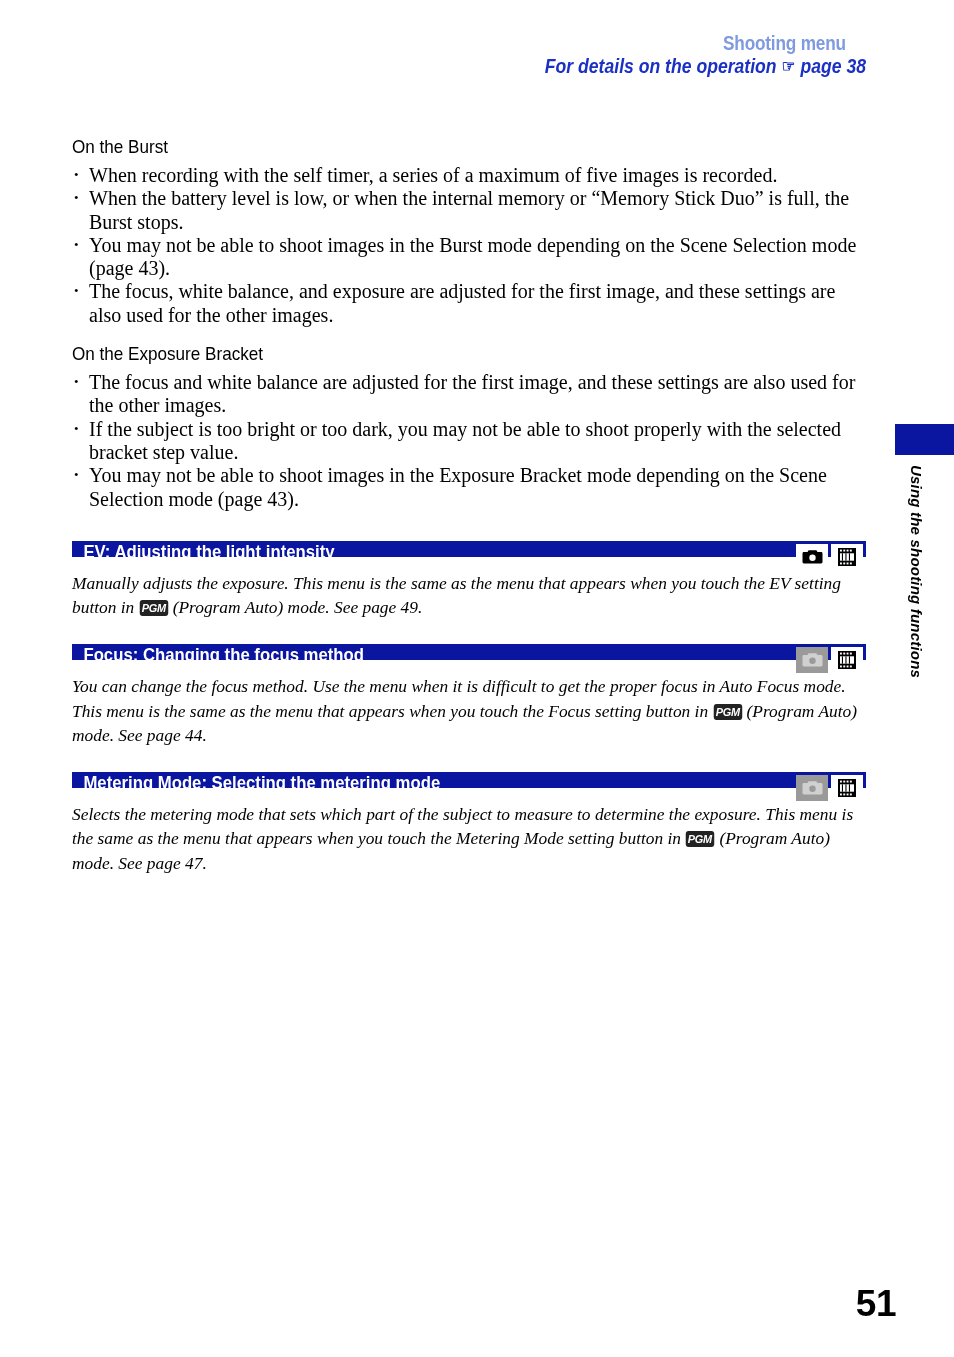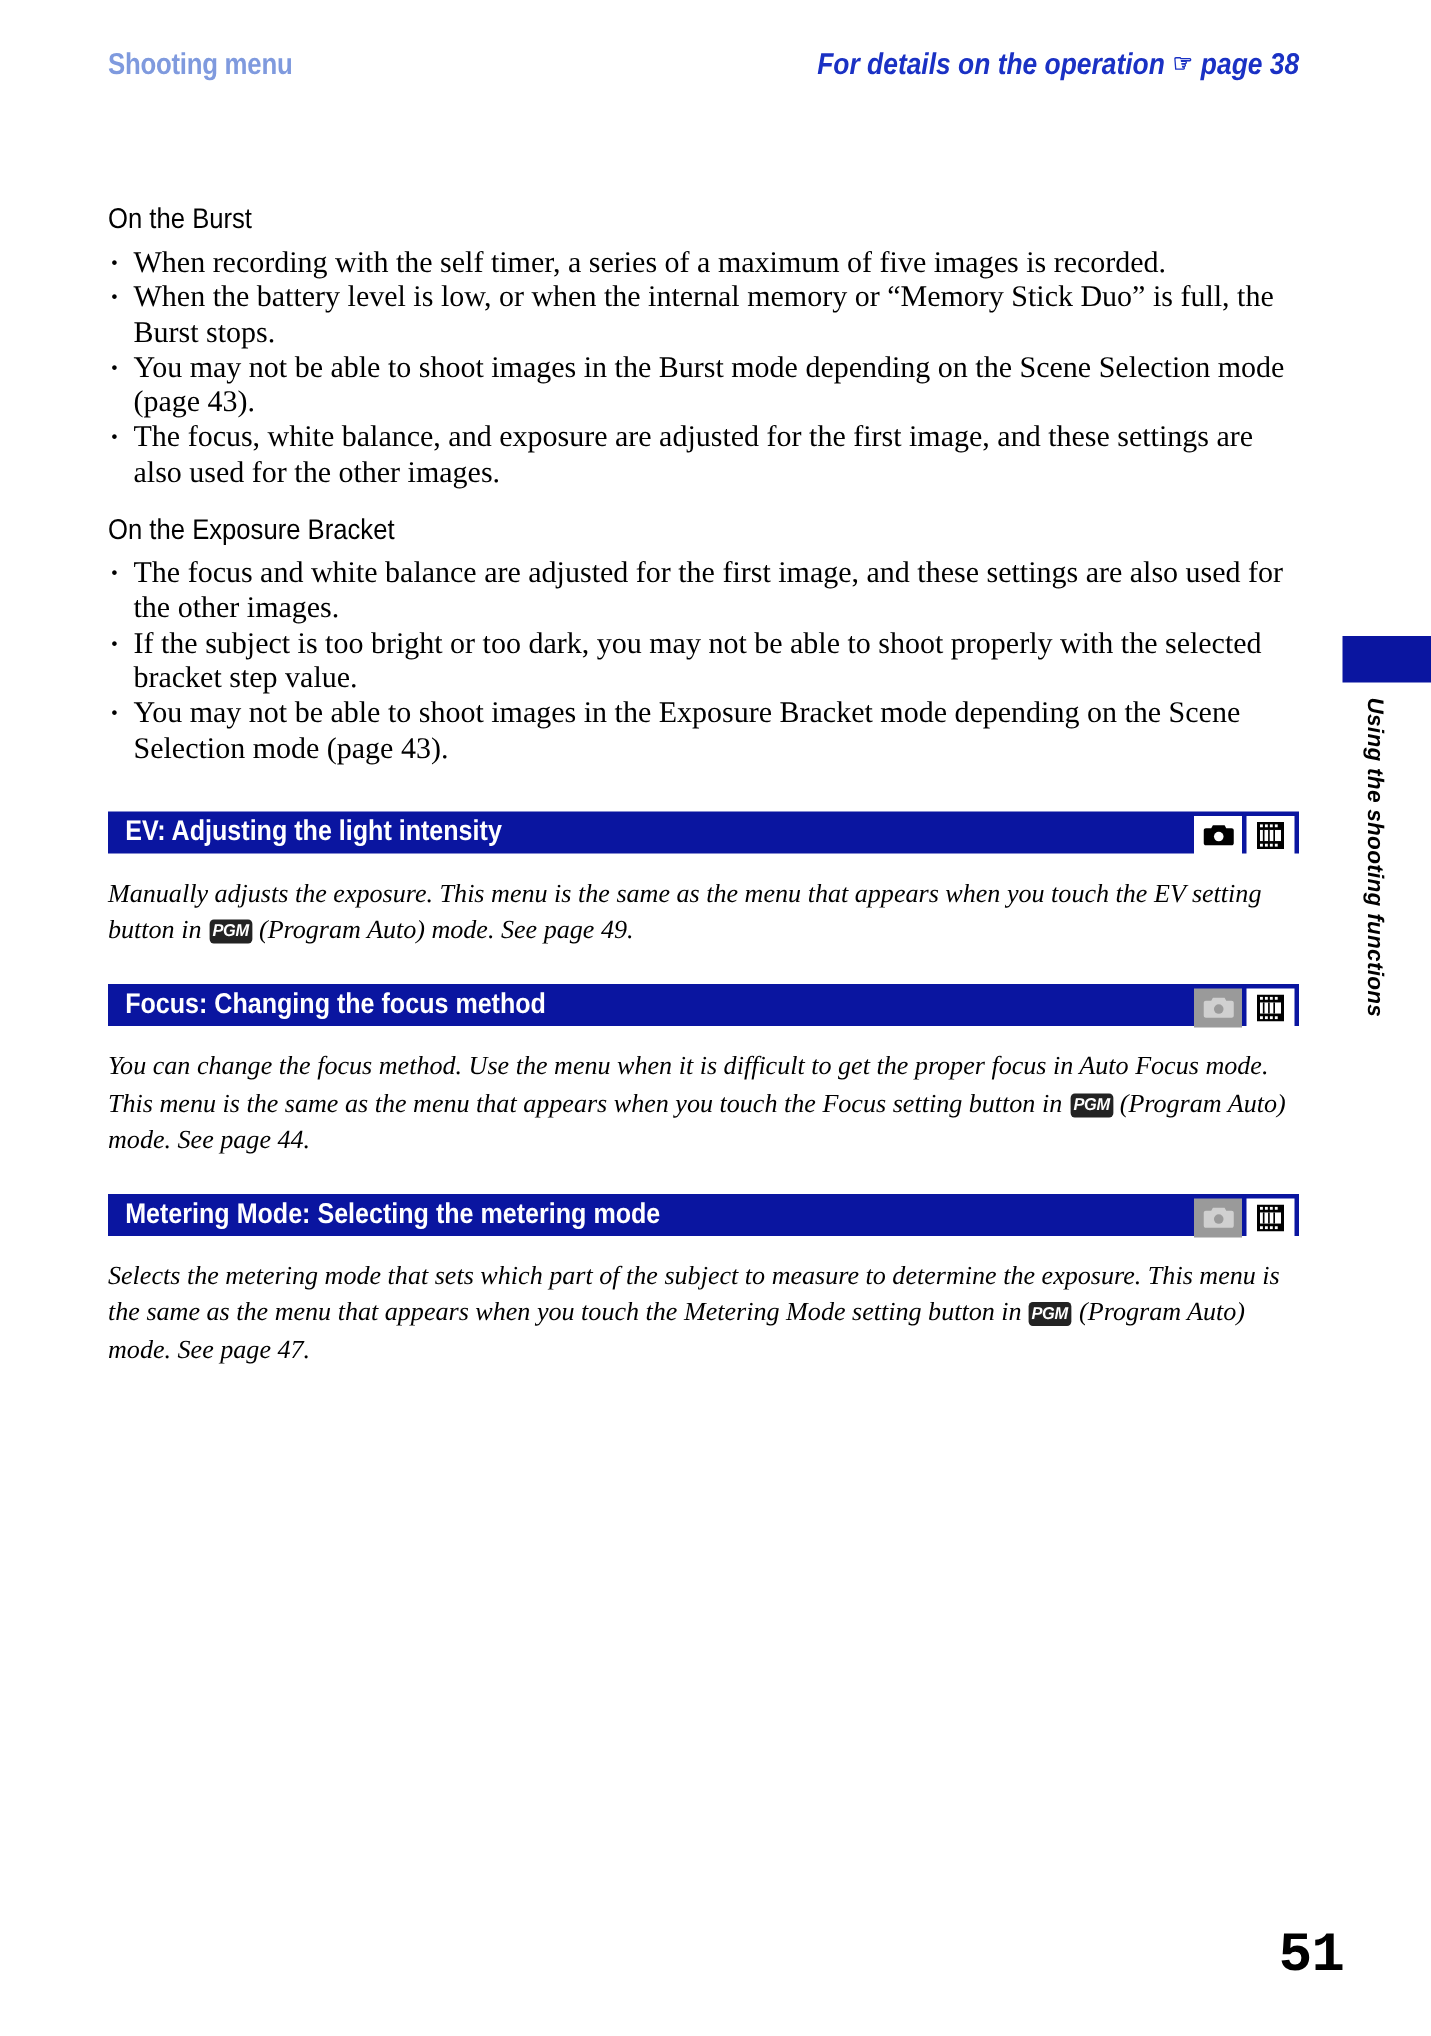--- a/index.html
+++ b/index.html
@@ -17,22 +17,23 @@
   }
 
   
   .page-header {
     position: absolute;
     left: 72px;
     top: 32px;
     width: 794px;
     height: 34px;
     display: flex;
-    align-items: flex-start;
+    align-items: flex-end;
     justify-content: space-between;
+    flex-direction: column;
   }
   .header-left {
     font-family: "Liberation Sans Narrow", "Liberation Sans", sans-serif;
     font-weight: bold;
     font-size: 20px;
     letter-spacing: -0.2px;
     color: #7f9ade;
     transform: scaleX(0.86);
     transform-origin: left bottom;
     white-space: nowrap;
@@ -96,23 +97,22 @@
     position: absolute;
     left: 2px;
     top: -1px;
     font-size: 13px;
   }
 
   
   .section-bar {
     position: relative;
     background: #0a15a0;
-    height: 28px;
-    display: flex;
-    align-items: center;
+    height: 16px;
+    display: flex;
     margin: 0;
   }
   .section-bar .bar-title {
     font-family: "Liberation Sans Narrow", "Liberation Sans", sans-serif;
     font-weight: bold;
     font-size: 19px;
     color: #ffffff;
     padding-left: 13px;
     transform: scaleX(0.88);
     transform-origin: left center;
@@ -183,21 +183,21 @@
     text-orientation: mixed;
     white-space: nowrap;
     letter-spacing: 0.2px;
   }
 
   
   .page-number {
     position: absolute;
     right: 58px;
     bottom: 32px;
-    font-family: Liberation Mono, monospace;
+    font-family: Liberation Sans, sans-serif;
     font-weight: bold;
     font-size: 37px;
     color: #000000;
     letter-spacing: -0.5px;
   }
 
   .spacer-lg { height: 30px; }
   .spacer-md { height: 24px; }
 </style>
 </head>

